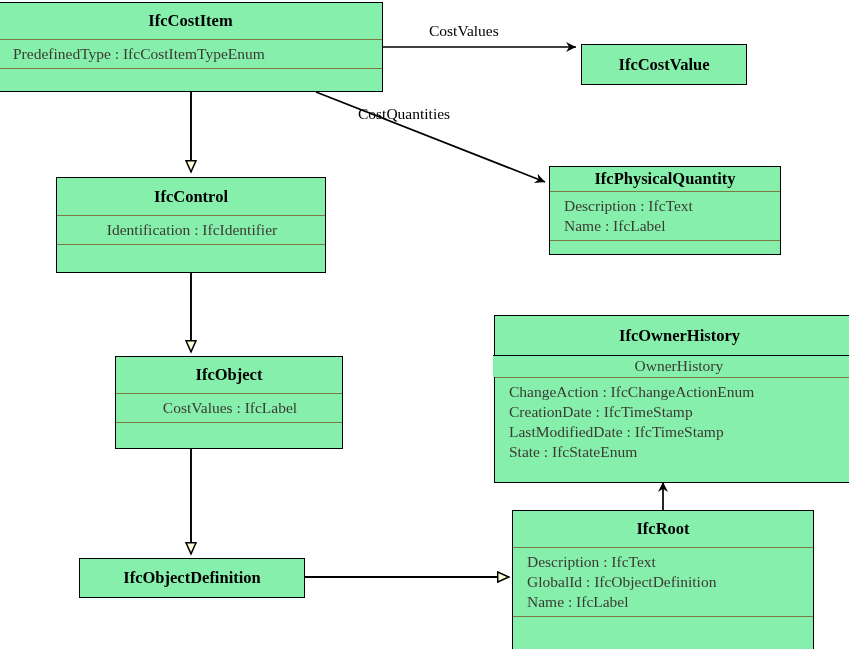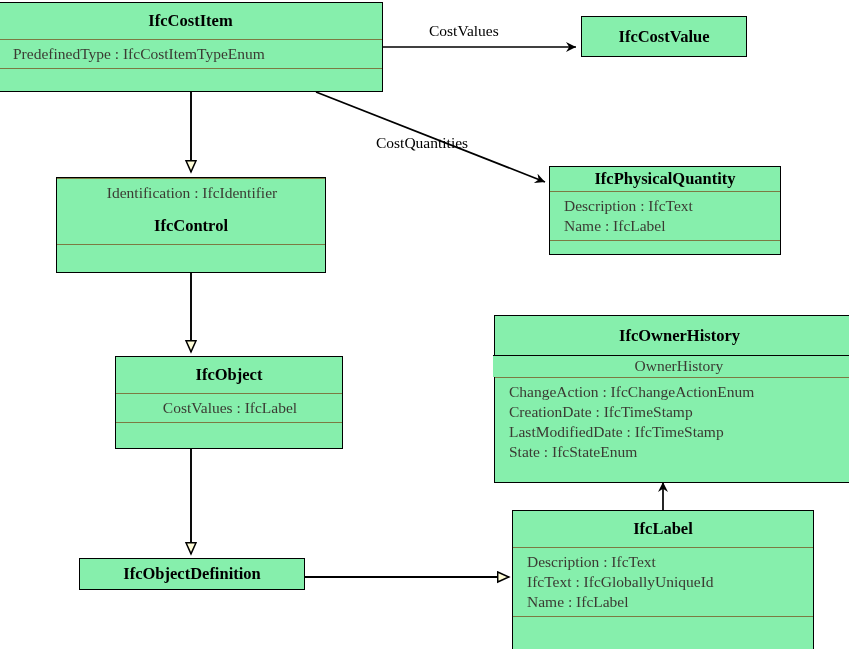--- a/index.html
+++ b/index.html
@@ -115,48 +115,48 @@
       <line x1="305" y1="577" x2="509" y2="577" stroke="#000000" stroke-width="1.9" marker-end="url(#mk-hollow-tri)"></line>
     </g>
 
     <g>
       <line x1="663" y1="510" x2="663" y2="482" stroke="#000000" stroke-width="1.7" marker-end="url(#mk-open-arrow)"></line>
     </g>
   </svg>
 
   <div class="edge-label" style="left:382px; top:22px;padding-left:47px;">CostValues</div>
 
-  <div class="edge-label" style="left:376px; top:105px;margin-top:29px;">CostQuantities</div>
+  <div class="edge-label" style="left:358px; top:105px;">CostQuantities</div>
 
   <div class="uml-class" style="left:-2px; top:2px; width:385px; height:90px;">
     <div class="cmp cmp-title" style="height:36px;">IfcCostItem</div>
     <div class="cmp cmp-attrs">
       <div class="attr">PredefinedType : IfcCostItemTypeEnum</div>
     </div>
     <div class="cmp cmp-empty"></div>
   </div>
 
-  <div class="uml-class" style="left:581px; top:16px; width:166px; height:41px;justify-content:flex-end;">
+  <div class="uml-class" style="left:581px; top:44px; width:166px; height:41px;justify-content:flex-end;">
     <div class="cmp cmp-title" style="height:100%;">IfcCostValue</div>
   </div>
 
   <div class="uml-class" style="left:549px; top:166px; width:232px; height:89px;">
     <div class="cmp cmp-title" style="height:38px;">IfcPhysicalQuantity</div>
     <div class="cmp cmp-attrs">
       <div class="attr">Description : IfcText</div>
       <div class="attr">Name : IfcLabel</div>
     </div>
     <div class="cmp cmp-empty"></div>
   </div>
 
   <div class="uml-class" style="left:56px; top:177px; width:270px; height:96px;">
+    <div class="cmp cmp-title" style="height:37px;">IfcControl</div>
     <div class="cmp cmp-attrs" style="text-align:center;">
       <div class="attr">Identification : IfcIdentifier</div>
     </div>
-    <div class="cmp cmp-title" style="height:37px;">IfcControl</div>
     <div class="cmp cmp-empty"></div>
   </div>
 
   <div class="uml-class" style="left:77px; top:356px; width:228px; height:93px;margin-left:38px;">
     <div class="cmp cmp-title" style="height:36px;">IfcObject</div>
     <div class="cmp cmp-attrs" style="text-align:center;">
       <div class="attr">CostValues : IfcLabel</div>
     </div>
     <div class="cmp cmp-empty"></div>
   </div>
@@ -165,27 +165,27 @@
     <div class="cmp cmp-title" style="height:39px;">IfcOwnerHistory</div>
     <div class="cmp cmp-role" style="width:371px; margin-left:-1.6px;">OwnerHistory</div>
     <div class="cmp cmp-attrs" style="flex:1 1 auto;">
       <div class="attr">ChangeAction : IfcChangeActionEnum</div>
       <div class="attr">CreationDate : IfcTimeStamp</div>
       <div class="attr">LastModifiedDate : IfcTimeStamp</div>
       <div class="attr">State : IfcStateEnum</div>
     </div>
   </div>
 
-  <div class="uml-class" style="left:79px; top:558px; width:226px; height:32px;">
+  <div class="uml-class" style="left:79px; top:558px; width:226px; height:40px;">
     <div class="cmp cmp-title" style="height:100%;">IfcObjectDefinition</div>
   </div>
 
   <div class="uml-class" style="left:512px; top:510px; width:302px; height:141px;">
-    <div class="cmp cmp-title" style="height:36px;">IfcLabel</div>
+    <div class="cmp cmp-title" style="height:36px;">IfcRoot</div>
     <div class="cmp cmp-attrs">
       <div class="attr">Description : IfcText</div>
-      <div class="attr">IfcText : IfcGloballyUniqueId</div>
+      <div class="attr">GlobalId : IfcObjectDefinition</div>
       <div class="attr">Name : IfcLabel</div>
     </div>
     <div class="cmp cmp-empty"></div>
   </div>
 
 </div>
 
 </body></html>

